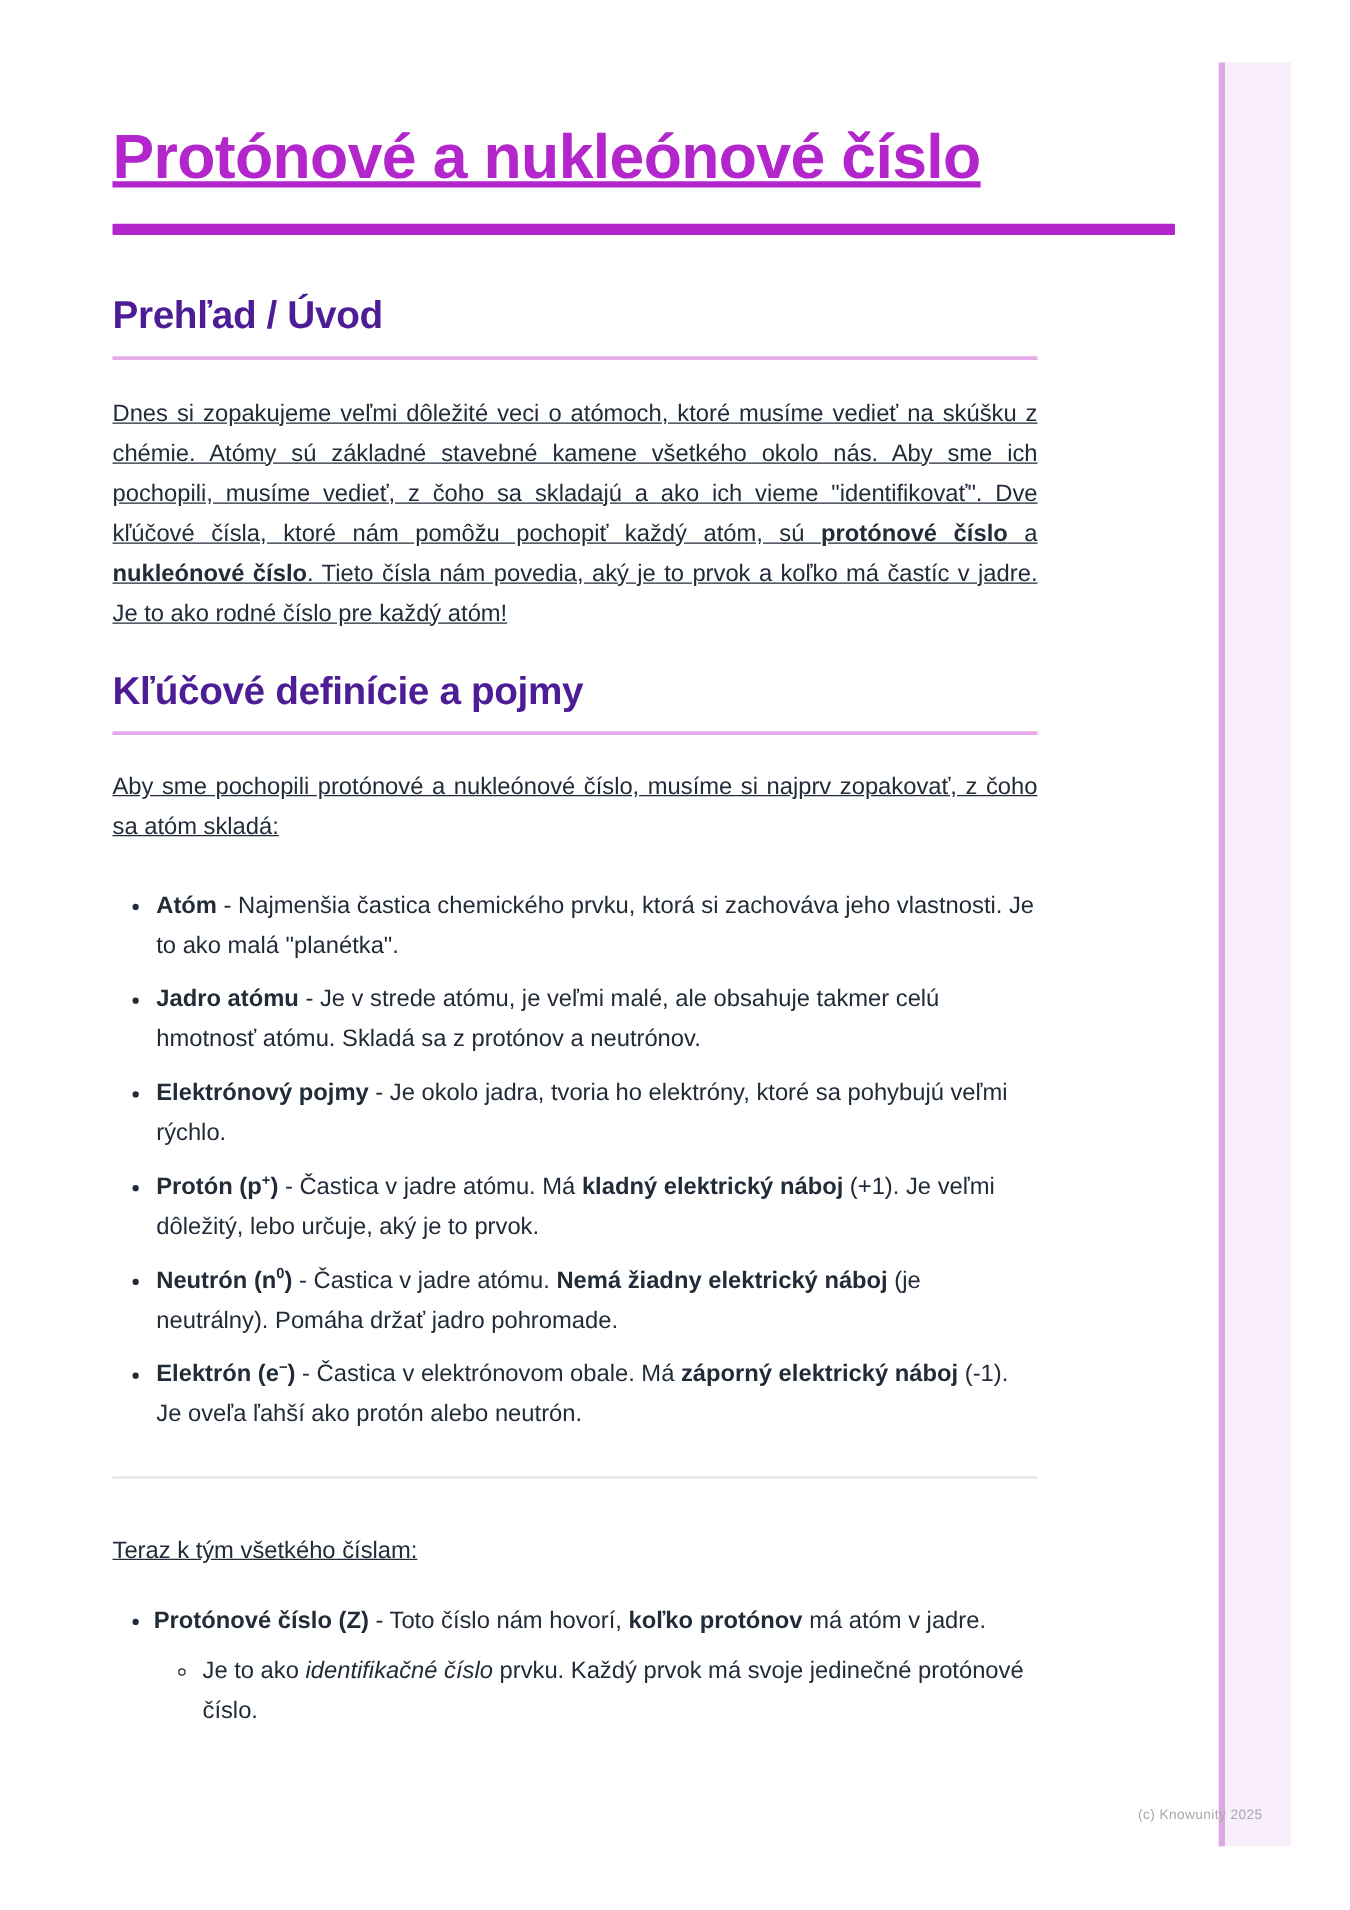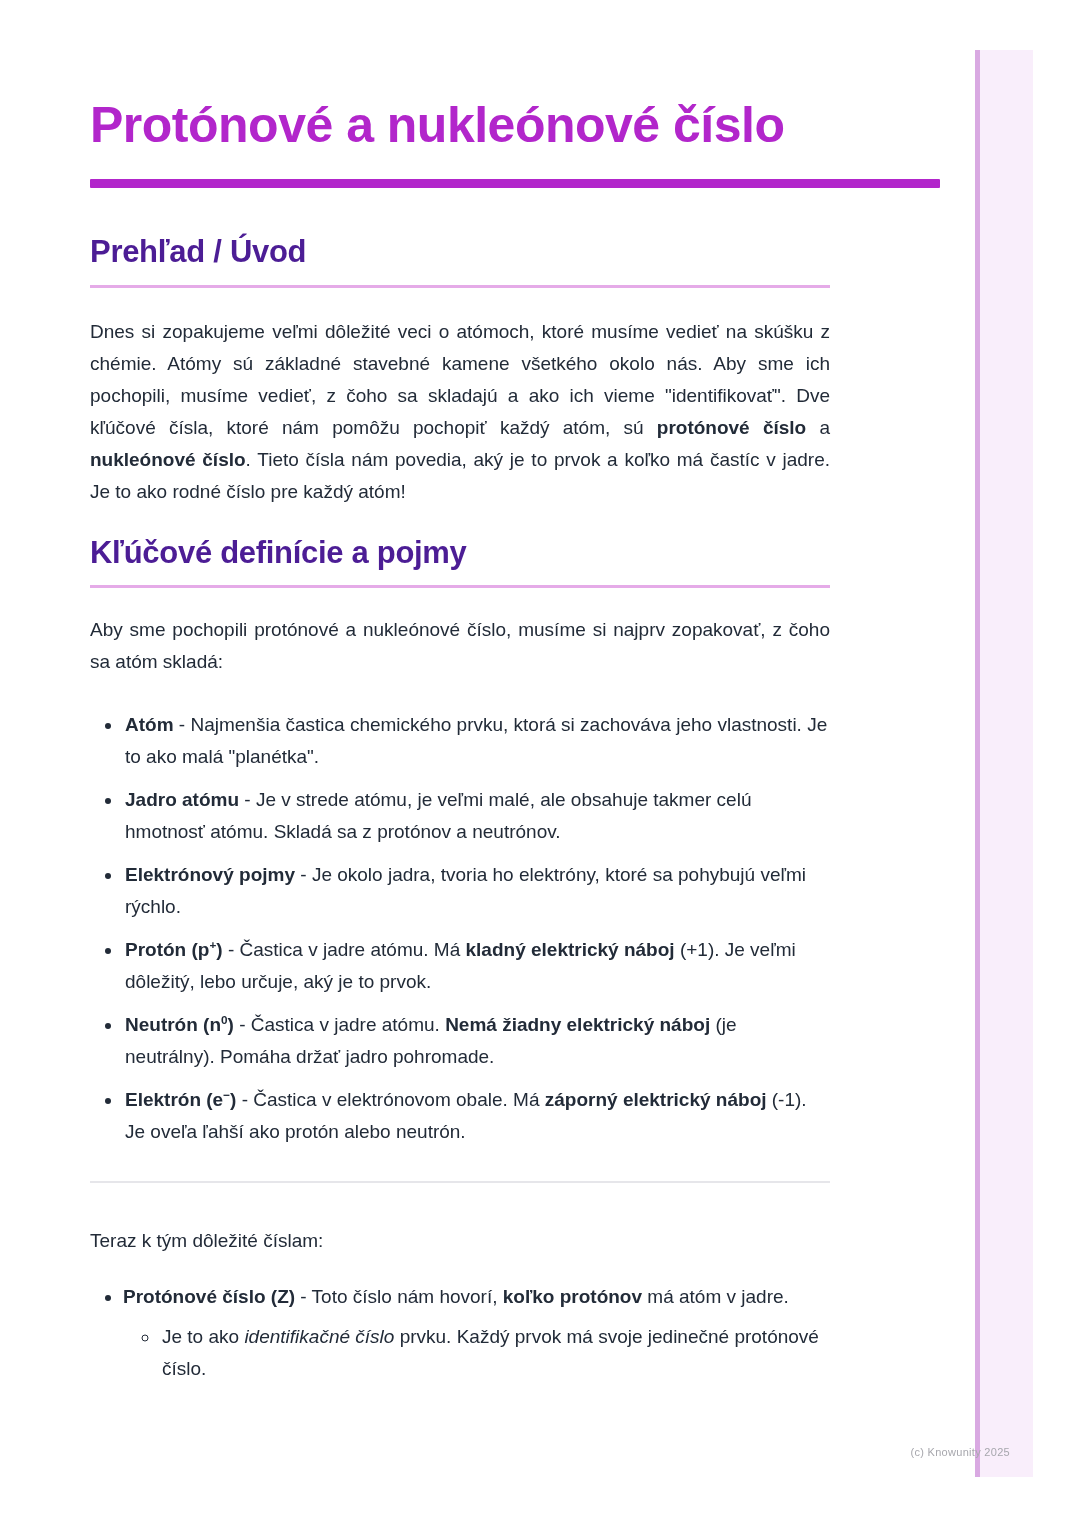--- a/index.html
+++ b/index.html
@@ -29,20 +29,21 @@
     font-size: 19px;
     line-height: 32px;
   }
   .doc-title {
     margin: 98px 0 0 0;
     font-size: 50px;
     line-height: 1.1;
     font-weight: 700;
     letter-spacing: -0.5px;
     color: #b226cb;
+    text-decoration: underline;
   }
   .title-rule {
     margin-top: 26px;
     width: 850px;
     height: 9px;
     background: #b226cb;
     border-radius: 1px;
   }
   .section-heading {
     margin: 46px 0 0 0;
@@ -55,20 +56,21 @@
   .section-heading.second { margin-top: 27px; }
   .section-rule {
     margin-top: 15px;
     width: 740px;
     height: 3px;
     background: #e5abe8;
   }
   .body-paragraph {
     margin: 28px 0 0 0;
     text-align: justify;
+    text-decoration: underline;
   }
   .body-paragraph.intro { margin-top: 26px; }
   ul.def-list {
     margin: 31px 0 0 0;
     padding: 0 0 0 33px;
     list-style: disc outside;
   }
   ul.def-list > li { margin: 0 0 11px 0; padding-left: 2px; }
   ul.def-list > li:last-child { margin-bottom: 0; }
   .divider {
@@ -129,21 +131,21 @@
         <li><span class="b">Atóm</span><span> - Najmenšia častica chemického prvku, ktorá si zachováva jeho vlastnosti. Je to ako malá "planétka".</span></li>
         <li><span class="b">Jadro atómu</span><span> - Je v strede atómu, je veľmi malé, ale obsahuje takmer celú hmotnosť atómu. Skladá sa z protónov a neutrónov.</span></li>
         <li><span class="b">Elektrónový pojmy</span><span> - Je okolo jadra, tvoria ho elektróny, ktoré sa pohybujú veľmi rýchlo.</span></li>
         <li><span class="b">Protón (p</span><sup class="b">+</sup><span class="b">)</span><span> - Častica v jadre atómu. Má </span><span class="b">kladný elektrický náboj</span><span> (+1). Je veľmi dôležitý, lebo určuje, aký je to prvok.</span></li>
         <li><span class="b">Neutrón (n</span><sup class="b">0</sup><span class="b">)</span><span> - Častica v jadre atómu. </span><span class="b">Nemá žiadny elektrický náboj</span><span> (je neutrálny). Pomáha držať jadro pohromade.</span></li>
         <li><span class="b">Elektrón (e</span><sup class="b">−</sup><span class="b">)</span><span> - Častica v elektrónovom obale. Má </span><span class="b">záporný elektrický náboj</span><span> (-1). Je oveľa ľahší ako protón alebo neutrón.</span></li>
       </ul>
 
       <div class="divider"></div>
 
-      <p class="body-paragraph transition-paragraph">Teraz k tým dôležité číslam:</p>
+      <p class="body-paragraph transition-paragraph">Teraz k tým všetkého číslam:</p>
 
       <ul class="num-list">
         <li>
           <span><span class="b">Protónové číslo (Z)</span><span> - Toto číslo nám hovorí, </span><span class="b">koľko protónov</span><span> má atóm v jadre.</span></span>
           <ul class="sub-list">
             <li><span>Je to ako </span><span class="i">identifikačné číslo</span><span> prvku. Každý prvok má svoje jedinečné protónové číslo.</span></li>
           </ul>
         </li>
       </ul>
     </section>

